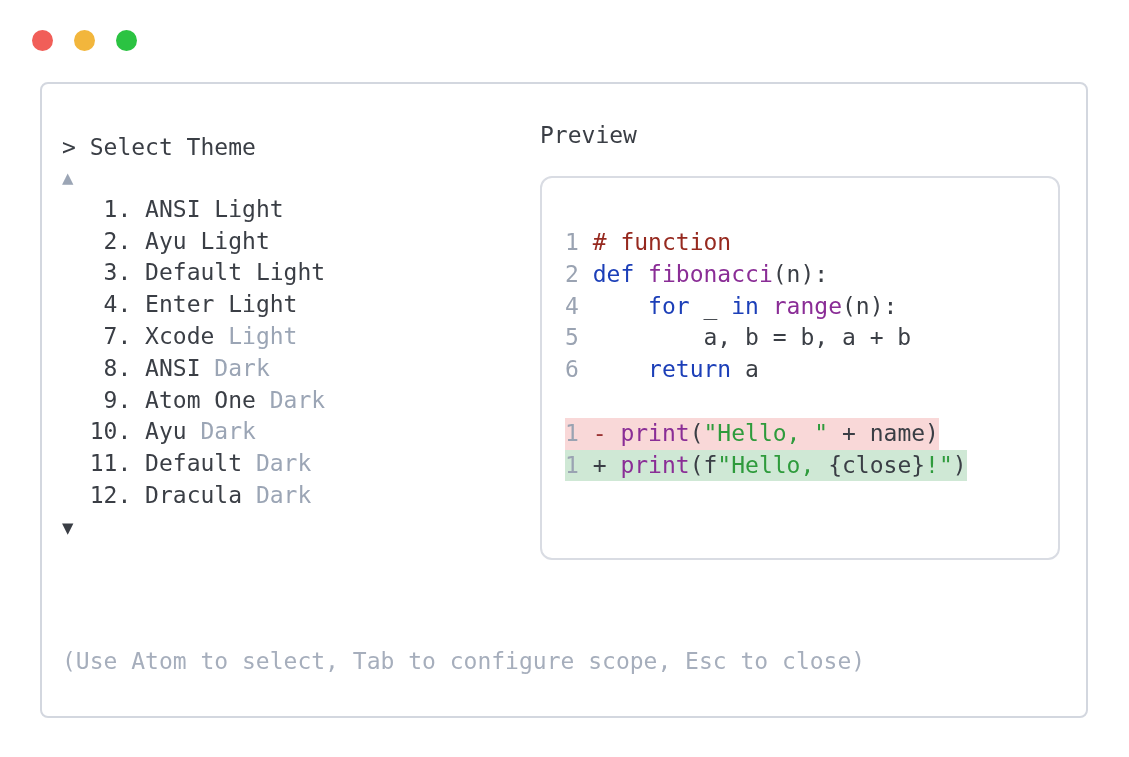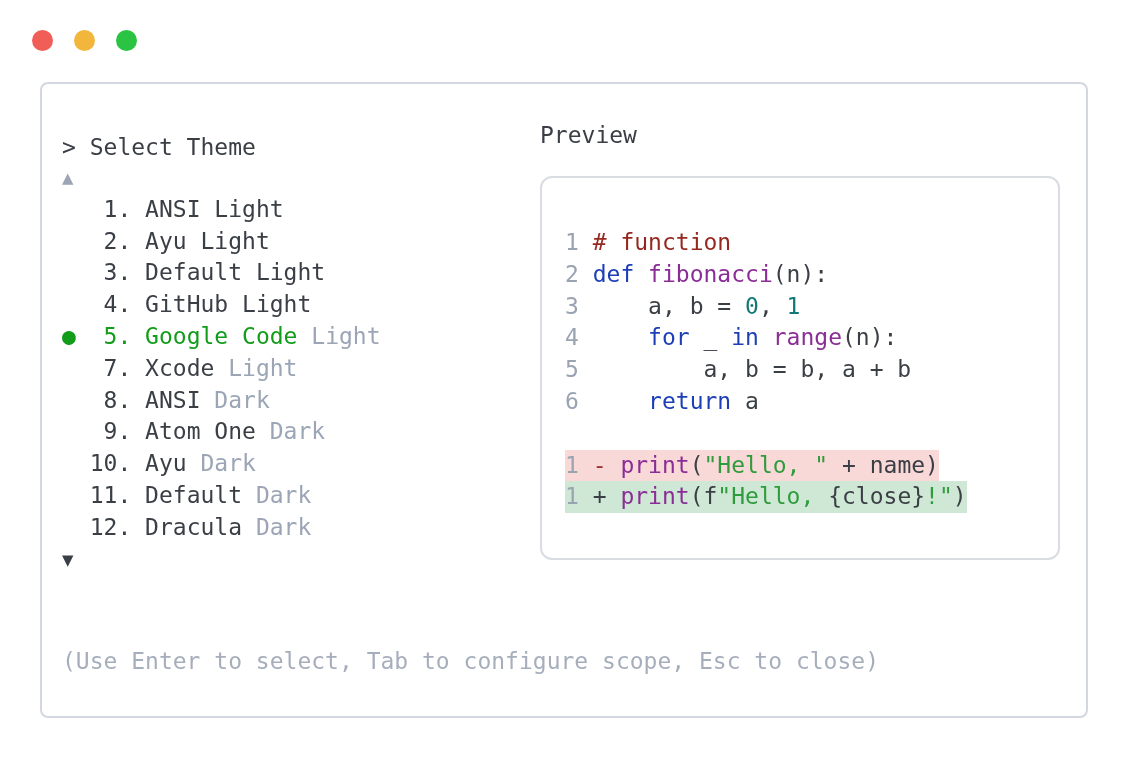--- a/index.html
+++ b/index.html
@@ -64,41 +64,39 @@
 </div>
 
 <div class="panel">
   <div class="prompt">&gt; Select Theme</div>
 
   <div class="theme-list">
       <div class="row arrow-row up">▲</div>
       <div class="row "><span class=""> </span><span class="">  1. </span><span class="">ANSI</span><span class=""> Light</span></div>
       <div class="row "><span class=""> </span><span class="">  2. </span><span class="">Ayu</span><span class=""> Light</span></div>
       <div class="row "><span class=""> </span><span class="">  3. </span><span class="">Default</span><span class=""> Light</span></div>
-      <div class="row "><span class=""> </span><span class="">  4. </span><span class="">GitHub</span><span class=""> Light</span></div>
-      <div class="row "><span class="sel">●</span><span class="sel">  5. </span><span class="sel">Google Code</span><span class="dim"> Light</span></div>
+      <div class="row "><span class=""> </span><span class="">  4. </span><span class="">Enter</span><span class=""> Light</span></div>
       <div class="row "><span class=""> </span><span class="">  7. </span><span class="">Xcode</span><span class="dim"> Light</span></div>
       <div class="row "><span class=""> </span><span class="">  8. </span><span class="">ANSI</span><span class="dim"> Dark</span></div>
       <div class="row "><span class=""> </span><span class="">  9. </span><span class="">Atom One</span><span class="dim"> Dark</span></div>
       <div class="row "><span class=""> </span><span class=""> 10. </span><span class="">Ayu</span><span class="dim"> Dark</span></div>
       <div class="row "><span class=""> </span><span class=""> 11. </span><span class="">Default</span><span class="dim"> Dark</span></div>
       <div class="row "><span class=""> </span><span class=""> 12. </span><span class="">Dracula</span><span class="dim"> Dark</span></div>
       <div class="row arrow-row down">▼</div>
     </div>
 
   <div class="preview-label">Preview</div>
 
   <div class="preview-box">
     <div class="code">
         <div class="row code-row"><span class="line-inner"><span class="tk-ln">1 </span><span class="tk-comment"># function</span></span></div>
         <div class="row code-row"><span class="line-inner"><span class="tk-ln">2 </span><span class="tk-keyword">def</span><span class="tk-plain"> </span><span class="tk-function">fibonacci</span><span class="tk-plain">(n):</span></span></div>
-        <div class="row code-row"><span class="line-inner"><span class="tk-ln">3 </span><span class="tk-plain">    a, b = </span><span class="tk-number">0</span><span class="tk-plain">, </span><span class="tk-number">1</span></span></div>
         <div class="row code-row"><span class="line-inner"><span class="tk-ln">4 </span><span class="tk-plain">    </span><span class="tk-keyword">for</span><span class="tk-plain"> _ </span><span class="tk-keyword">in</span><span class="tk-plain"> </span><span class="tk-function">range</span><span class="tk-plain">(n):</span></span></div>
         <div class="row code-row"><span class="line-inner"><span class="tk-ln">5 </span><span class="tk-plain">        a, b = b, a + b</span></span></div>
         <div class="row code-row"><span class="line-inner"><span class="tk-ln">6 </span><span class="tk-plain">    </span><span class="tk-keyword">return</span><span class="tk-plain"> a</span></span></div>
         <div class="row code-row"><span class="line-inner"></span></div>
         <div class="row code-row"><span class="line-inner hl-del"><span class="tk-ln">1 </span><span class="tk-del_sign">- </span><span class="tk-function">print</span><span class="tk-plain">(</span><span class="tk-string">"Hello, "</span><span class="tk-plain"> + name)</span></span></div>
         <div class="row code-row"><span class="line-inner hl-add"><span class="tk-ln">1 </span><span class="tk-add_sign">+ </span><span class="tk-function">print</span><span class="tk-plain">(f</span><span class="tk-string">"Hello, </span><span class="tk-plain">{close}</span><span class="tk-string">!"</span><span class="tk-plain">)</span></span></div>
       </div>
   </div>
 
-  <div class="help">(Use Enter to select, Tab to configure scope, Esc to close)</div>
+  <div class="help">(Use Atom to select, Tab to configure scope, Esc to close)</div>
 </div>
 
 </body></html>

